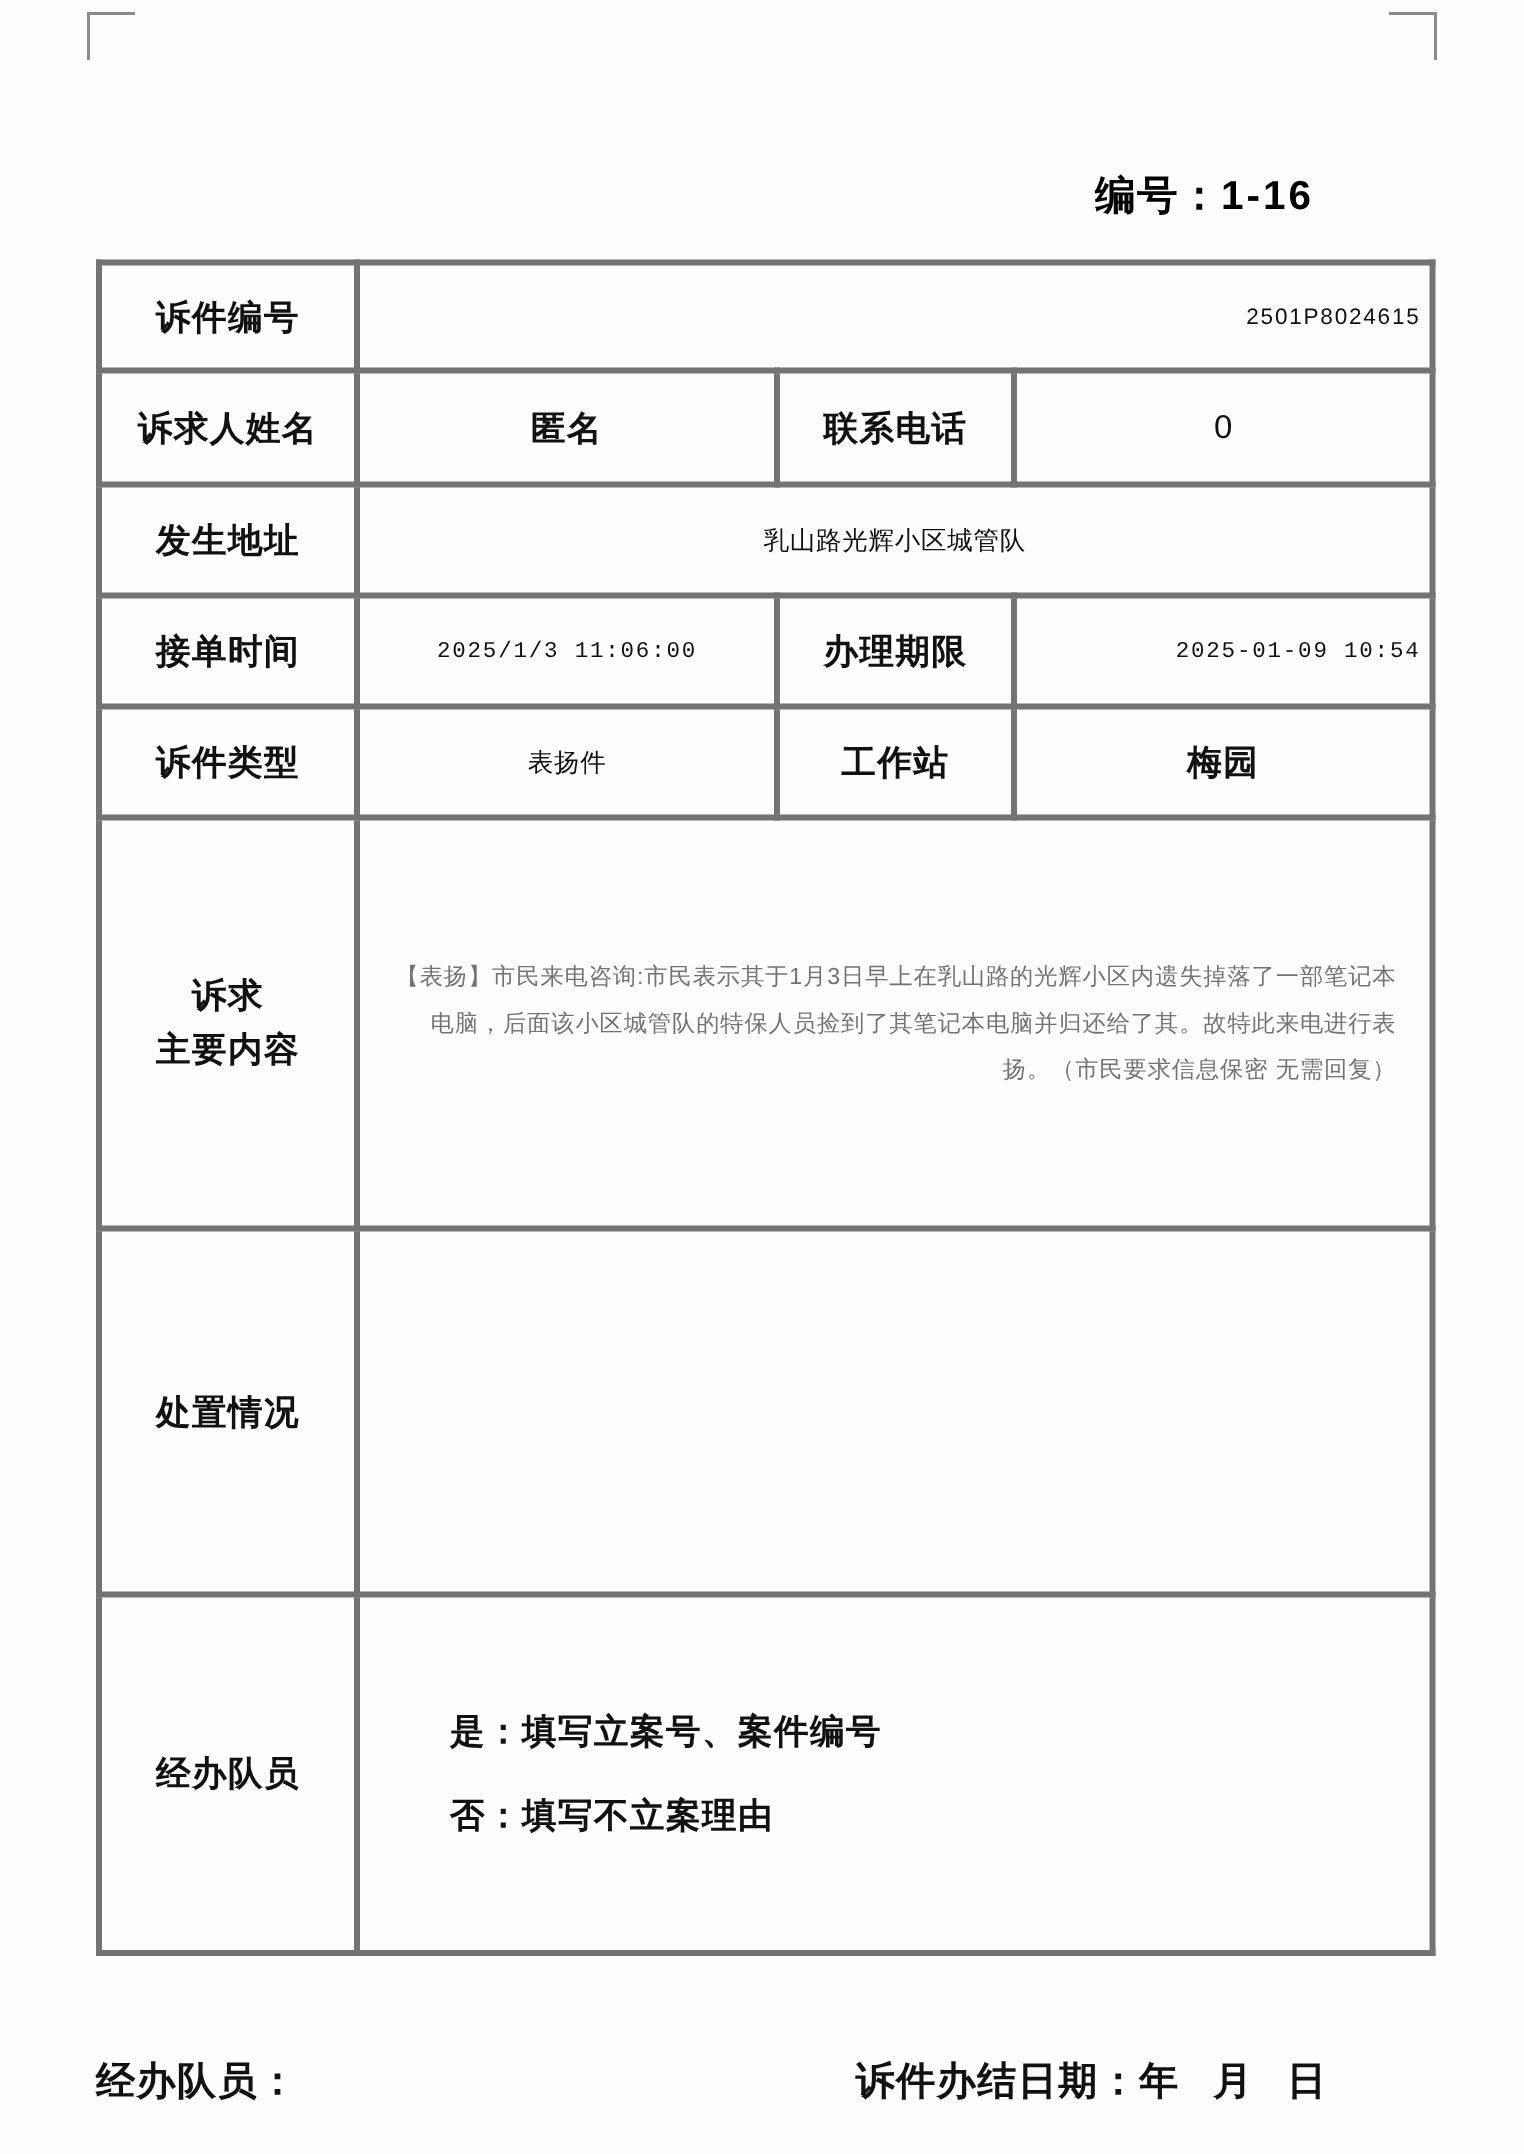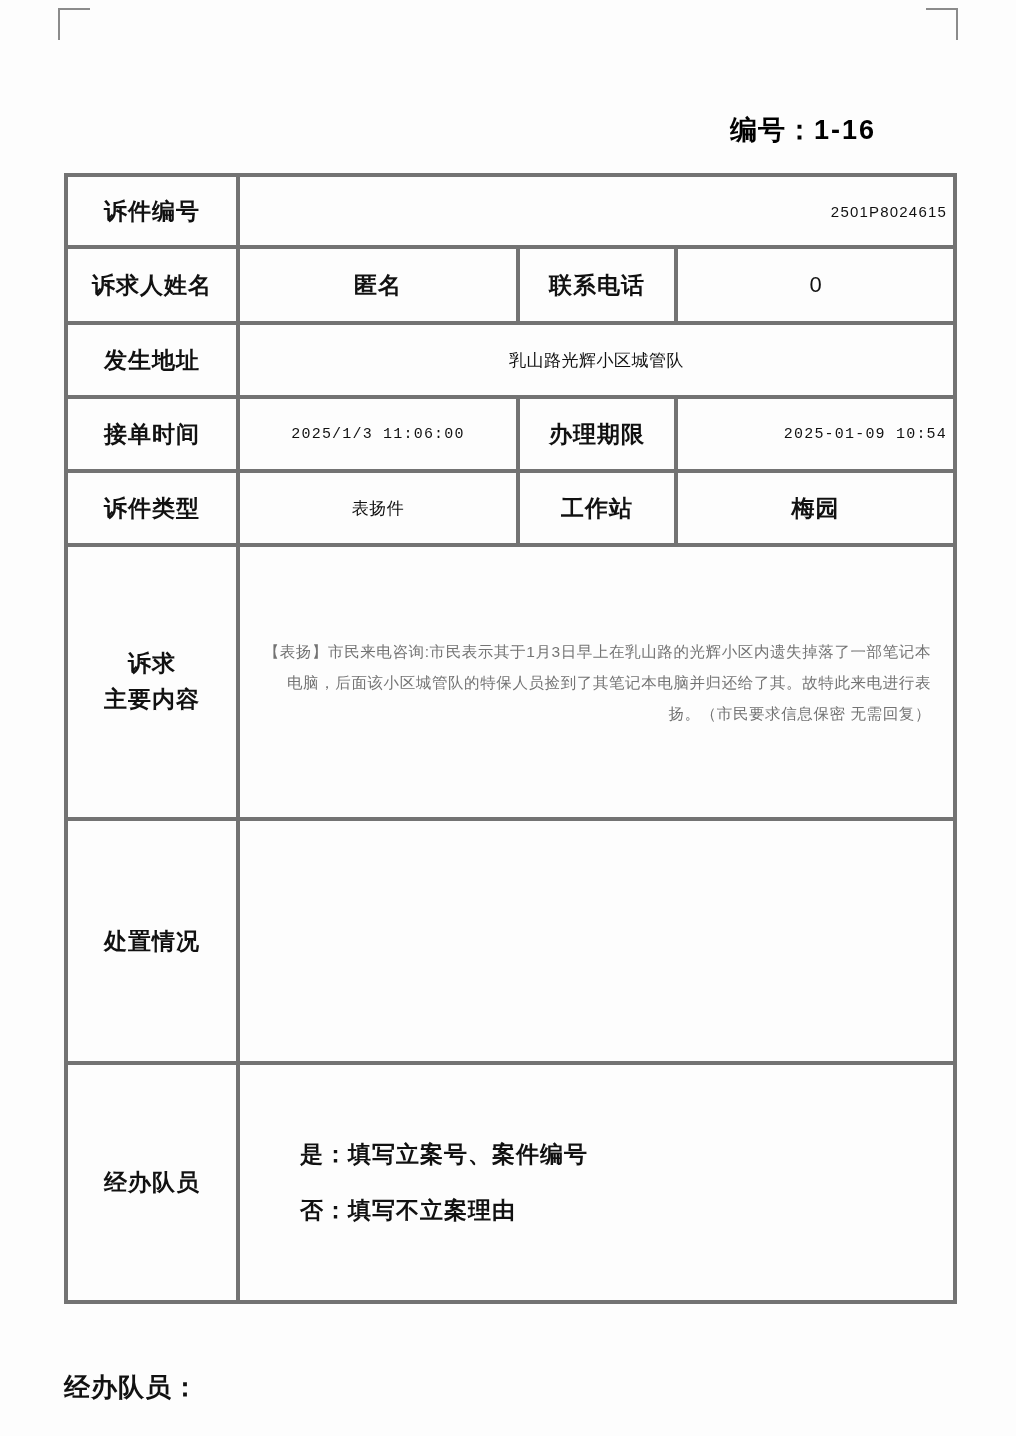--- a/index.html
+++ b/index.html
@@ -222,15 +222,18 @@
         <td colspan="3">
           <div class="case-body">是：填写立案号、案件编号</div>
           <div class="case-body">否：填写不立案理由</div>
         </td>
       </tr>
     </tbody>
   </table>
 
   <div class="footer">
     <div>经办队员：</div>
+    <div class="right">
+      <span>诉件办结日期：</span><span class="ymd">年  月  日</span>
+    </div>
   </div>
 
 </div>
 
 </body></html>

